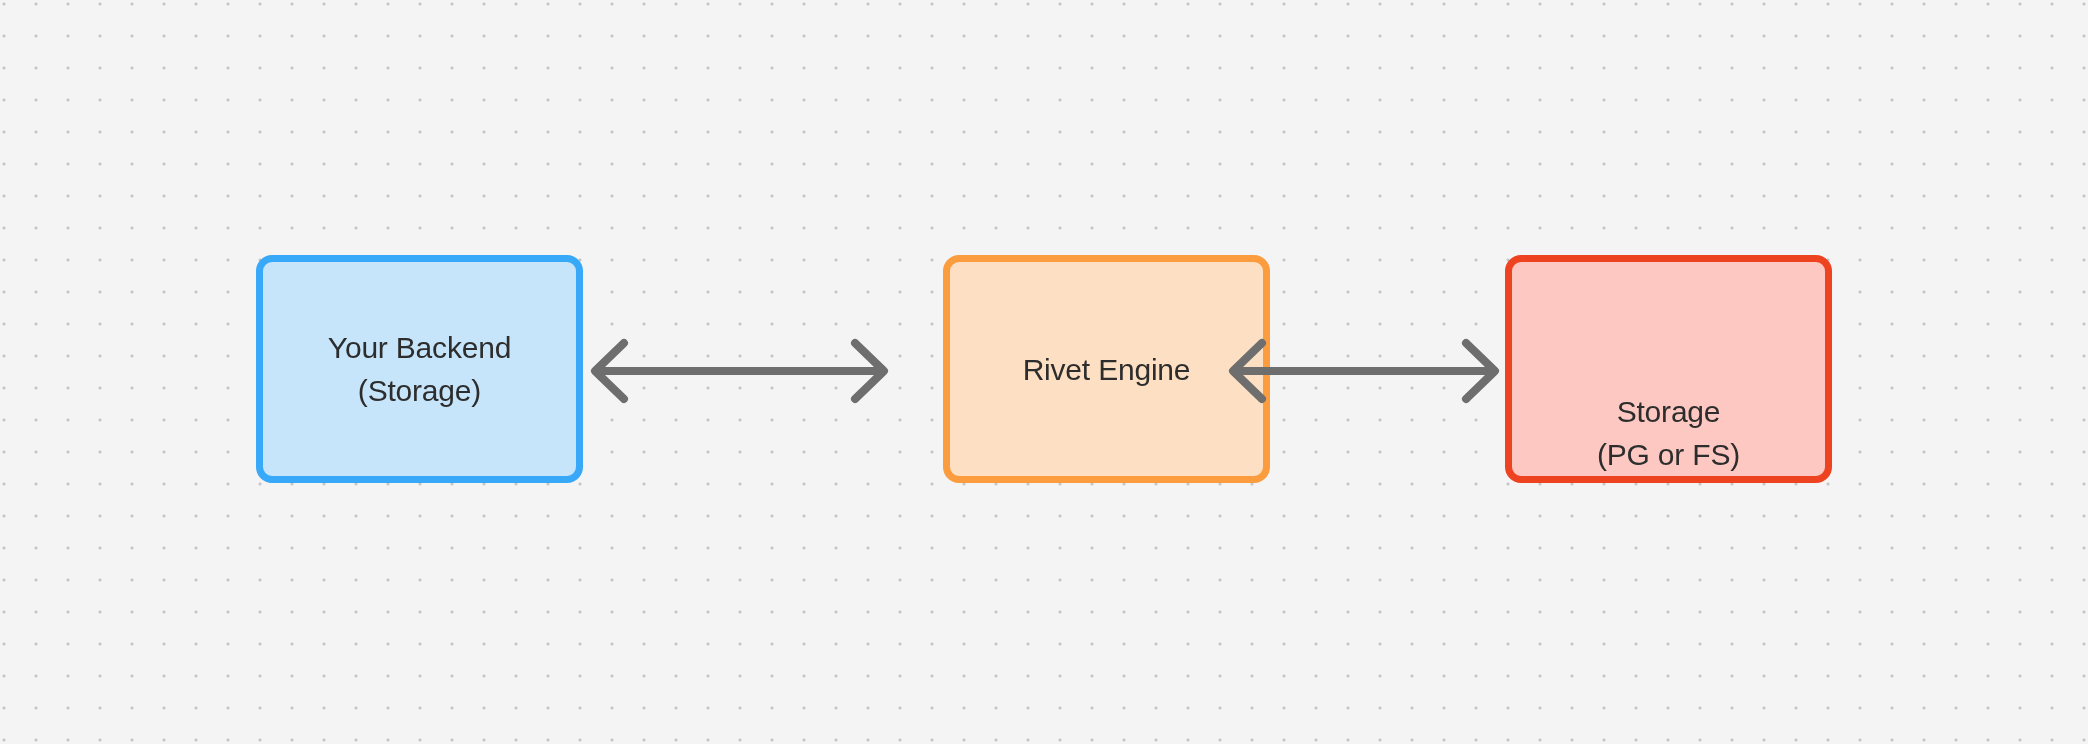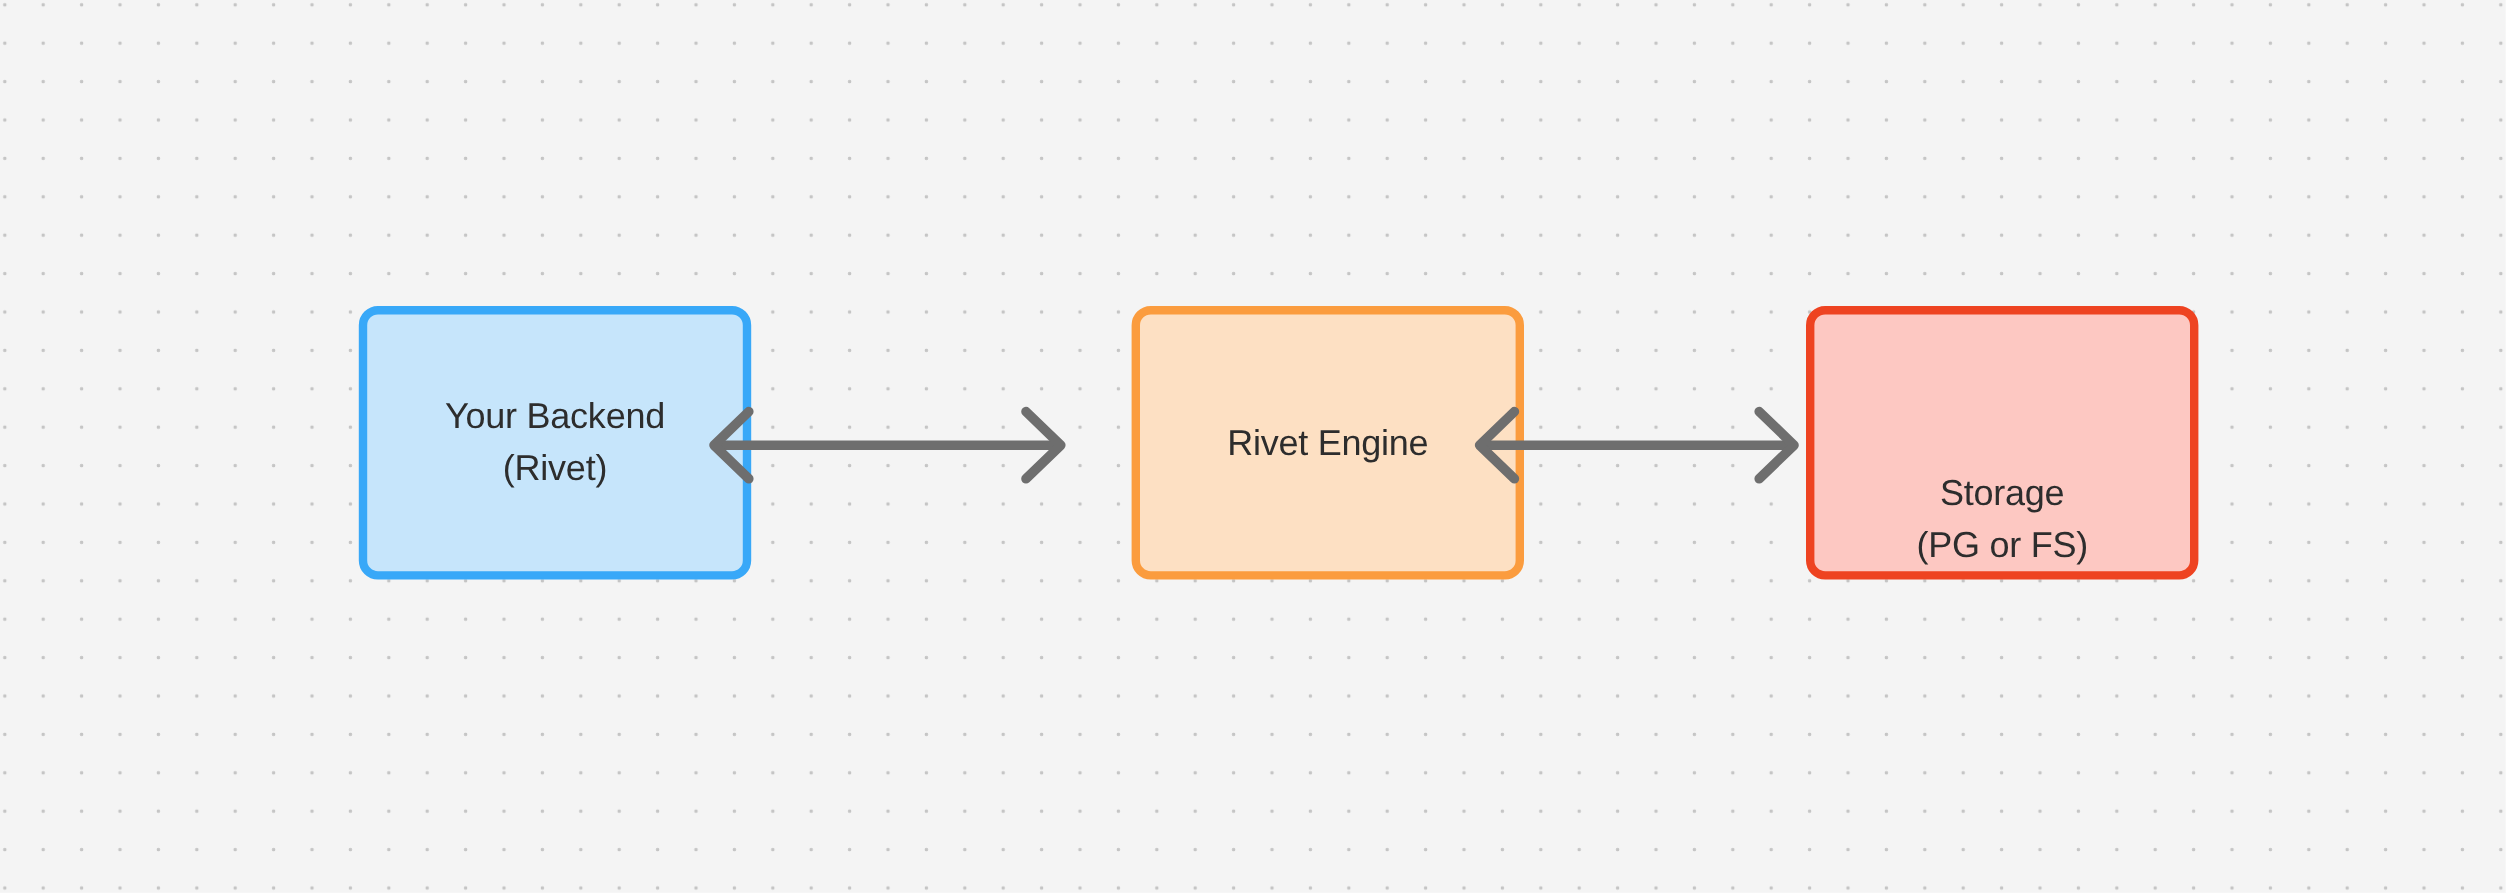--- a/index.html
+++ b/index.html
@@ -34,21 +34,21 @@
     flex-direction: column;
     align-items: center;
     justify-content: center;
     text-align: center;
     font-size: 30px;
     line-height: 43px;
     letter-spacing: -0.2px;
     color: #2d2d2d;
     cursor: move;
   }
-  .node-backend { left: 256px; margin-left: 43px; }
+  .node-backend { left: 256px; }
   .node-engine  { left: 895px; }
   .node-storage { left: 1505px; justify-content: flex-end; }
   .edge {
     position: absolute;
     overflow: visible;
   }
   .edge-1 { left: 583px;  top: 327px; }
   .edge-2 { left: 1222px; top: 327px; }
   .edge line, .edge polyline {
     fill: none;
@@ -58,21 +58,21 @@
     stroke-linejoin: round;
   }
 </style>
 </head>
 <body>
 
 <div class="canvas">
 
   <div class="node node-backend" style="background: rgb(198, 229, 251); border-color: rgb(56, 168, 248); color: rgb(45, 45, 45);">
     <span>Your Backend</span>
-    <span>(Rivet)</span>
+    <span>(Storage)</span>
   </div>
 
   <svg class="edge edge-1" width="315" height="88" viewBox="0 0 315 88">
     <line x1="15" y1="44" x2="298" y2="44" style="stroke: rgb(110, 110, 110);"></line>
     <polyline points="41,16 12,44 41,72" style="stroke: rgb(110, 110, 110);"></polyline>
     <polyline points="272,16 301,44 272,72" style="stroke: rgb(110, 110, 110);"></polyline>
   </svg>
 
   <div class="node node-engine" style="background: rgb(253, 224, 195); border-color: rgb(251, 156, 62); color: rgb(45, 45, 45); margin-left: 48px;">
     <span>Rivet Engine</span>

